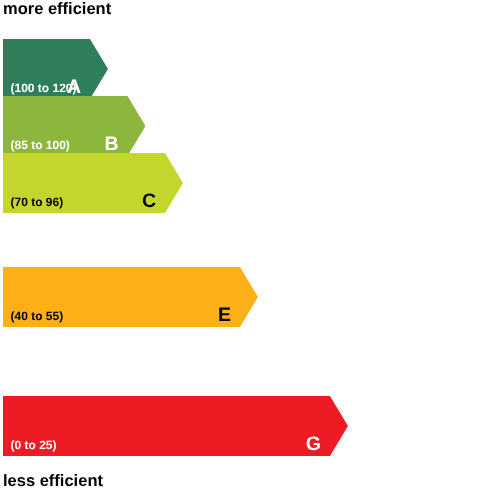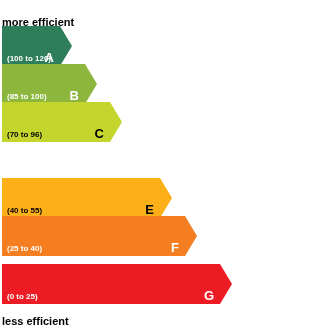--- a/index.html
+++ b/index.html
@@ -25,21 +25,21 @@
 
   .edge-label {
     position: absolute;
     left: 2px;
     font-size: 11px;
     font-weight: bold;
     color: #000000;
     letter-spacing: 0px;
     white-space: nowrap;
   }
-  #label-more { top: 16px; }
+  #label-more { top: 0; }
   #label-less { bottom: 4px; }
 
   #bands {
     position: absolute;
     left: 0;
     top: 26px;
     width: 238px;
     height: 268px;
   }
 
@@ -95,24 +95,20 @@
         <span class="band-grade" style="color: rgb(255, 255, 255); right: 18px;">B</span>
       </div>
       <div class="band" style="top: 76px; width: 120px; background: rgb(196, 214, 46);">
         <span class="band-range" style="color: rgb(0, 0, 0);">(70 to 96)</span>
         <span class="band-grade" style="color: rgb(0, 0, 0); right: 18px;">C</span>
       </div>
       <div class="band" style="top: 152px; width: 170px; background: rgb(252, 175, 23);">
         <span class="band-range" style="color: rgb(0, 0, 0);">(40 to 55)</span>
         <span class="band-grade" style="color: rgb(0, 0, 0); right: 18px;">E</span>
       </div>
-      <div class="band" style="top: 190px; width: 195px; background: rgb(245, 127, 32);">
-        <span class="band-range" style="color: rgb(255, 255, 255);">(25 to 40)</span>
-        <span class="band-grade" style="color: rgb(255, 255, 255); right: 18px;">F</span>
-      </div>
       <div class="band" style="top: 228px; width: 230px; background: rgb(237, 28, 36); margin-top: 10px;">
         <span class="band-range" style="color: rgb(255, 255, 255);">(0 to 25)</span>
         <span class="band-grade" style="color: rgb(255, 255, 255); right: 18px;">G</span>
       </div>
     </div>
 
   <div class="edge-label" id="label-less">less efficient</div>
 
 </div>
 

